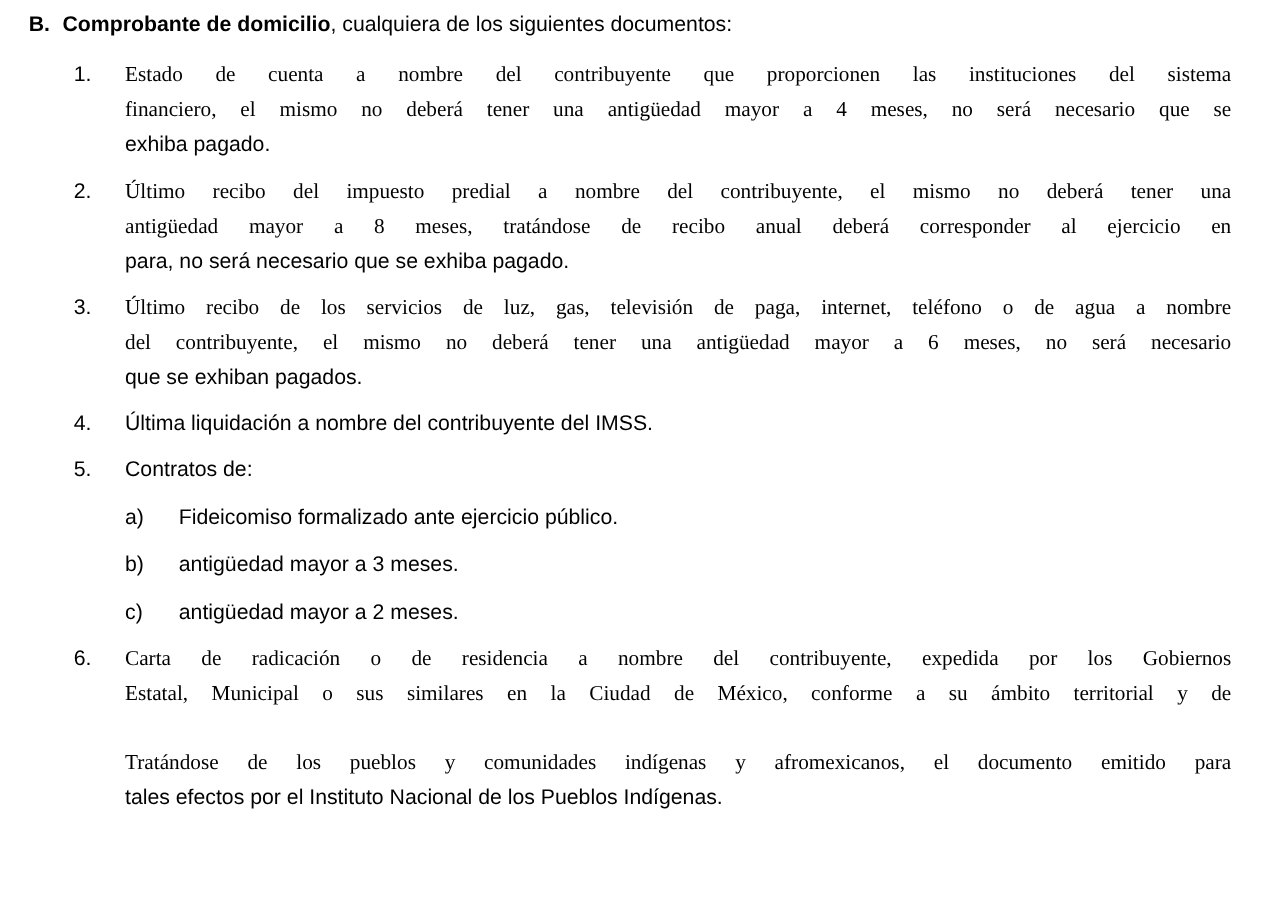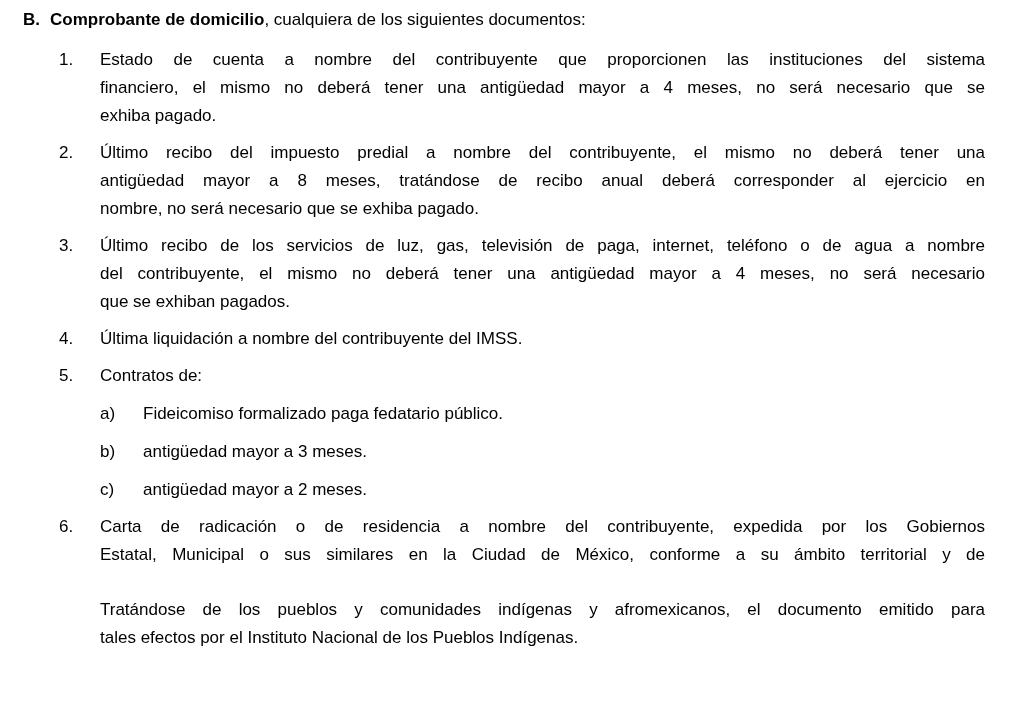--- a/index.html
+++ b/index.html
@@ -29,20 +29,21 @@
     margin-left: 36px;
     margin-bottom: 9px;
   }
   .num { flex: 0 0 41px; }
   .body { flex: 1; min-width: 0; }
 
   .ln { }
   .j {
     text-align: justify;
     text-align-last: justify;
+    font-family: Liberation Serif, serif;
   }
 
   .sub {
     display: flex;
     margin-top: 10px;
   }
   .letter { flex: 0 0 43px; }
   .subbody { flex: 1; min-width: 0; }
 
   .para2 { margin-top: 27px; }
@@ -64,49 +65,49 @@
       <div class="ln j">financiero, el mismo no deberá tener una antigüedad mayor a 4 meses, no será necesario que se</div>
       <div class="ln">exhiba pagado.</div>
     </div>
   </div>
 
   <div class="item">
     <span class="num">2.</span>
     <div class="body">
       <div class="ln j">Último recibo del impuesto predial a nombre del contribuyente, el mismo no deberá tener una</div>
       <div class="ln j">antigüedad mayor a 8 meses, tratándose de recibo anual deberá corresponder al ejercicio en</div>
-      <div class="ln">nombre, no será necesario que se exhiba pagado.</div>
+      <div class="ln">para, no será necesario que se exhiba pagado.</div>
     </div>
   </div>
 
   <div class="item">
     <span class="num">3.</span>
     <div class="body">
       <div class="ln j">Último recibo de los servicios de luz, gas, televisión de paga, internet, teléfono o de agua a nombre</div>
-      <div class="ln j">del contribuyente, el mismo no deberá tener una antigüedad mayor a 4 meses, no será necesario</div>
+      <div class="ln j">del contribuyente, el mismo no deberá tener una antigüedad mayor a 6 meses, no será necesario</div>
       <div class="ln">que se exhiban pagados.</div>
     </div>
   </div>
 
   <div class="item">
     <span class="num">4.</span>
     <div class="body">
       <div class="ln">Última liquidación a nombre del contribuyente del IMSS.</div>
     </div>
   </div>
 
   <div class="item">
     <span class="num">5.</span>
     <div class="body">
       <div class="ln">Contratos de:</div>
 
       <div class="sub">
         <span class="letter">a)</span>
         <div class="subbody">
-          <div class="ln">Fideicomiso formalizado paga fedatario público.</div>
+          <div class="ln">Fideicomiso formalizado ante ejercicio público.</div>
         </div>
       </div>
 
       <div class="sub">
         <span class="letter">b)</span>
         <div class="subbody">
           <div class="ln">antigüedad mayor a 3 meses.</div>
         </div>
       </div>
 

